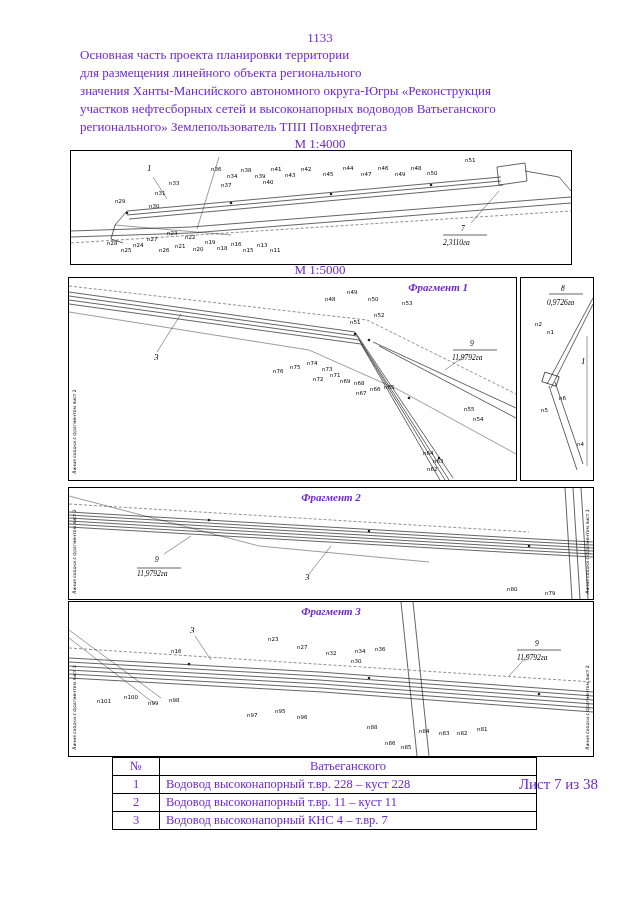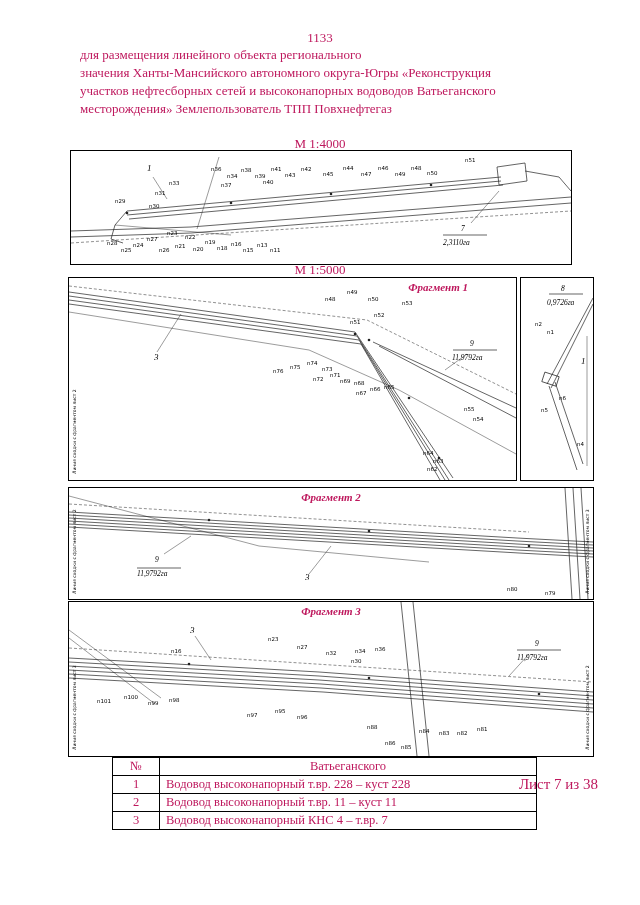--- a/index.html
+++ b/index.html
@@ -1,17 +1,17 @@
 <!DOCTYPE html>
 <html><head>
 <meta charset="utf-8">
 <style>
   html,body{margin:0;padding:0;background:#fff;}
   .page{position:relative;width:640px;height:905px;background:#fff;overflow:hidden;
-        font-family:"Liberation Serif",serif;color:#be185d;}
+        font-family:"Liberation Serif",serif;color:#6d28d9;}
   .pagenum{position:absolute;top:30px;left:0;right:0;text-align:center;font-size:13px;}
   .title{position:absolute;top:46px;left:80px;width:510px;font-size:13px;line-height:18px;}
   .scale{position:absolute;left:0;right:0;text-align:center;font-size:13px;}
   .s1{top:136px;}
   .s2{top:262px;}
   .panel{position:absolute;border:1px solid #000;background:#fff;}
   .p1{left:70px;top:150px;width:500px;height:113px;}
   .p2{left:68px;top:277px;width:447px;height:202px;}
   .p2s{left:520px;top:277px;width:72px;height:202px;}
   .p3{left:68px;top:487px;width:524px;height:111px;}
@@ -38,24 +38,25 @@
   .footer{position:absolute;top:776px;right:42px;font-size:15px;}
 </style>
 </head>
 <body>
 
 <div class="page">
 
   <div class="pagenum">1133</div>
 
   <div class="title">
+    <div>Основная часть проекта планировки территории</div>
     <div>для размещения линейного объекта регионального</div>
     <div>значения Ханты-Мансийского автономного округа-Югры «Реконструкция</div>
     <div>участков нефтесборных сетей и высоконапорных водоводов Ватьеганского</div>
-    <div>месторождения» Землепользователь ТПП Повхнефтегаз</div>
+    <div>регионального» Землепользователь ТПП Повхнефтегаз</div>
   </div>
 
   <div class="scale s1">М 1:4000</div>
 
   <div class="panel p1">
     <svg viewBox="0 0 500 113">
       <g class="geo">
         <path d="M0,80 L120,76 L500,46"></path>
         <path d="M0,86 L120,82 L500,52"></path>
         <path class="dash" d="M0,92 L500,60"></path>

